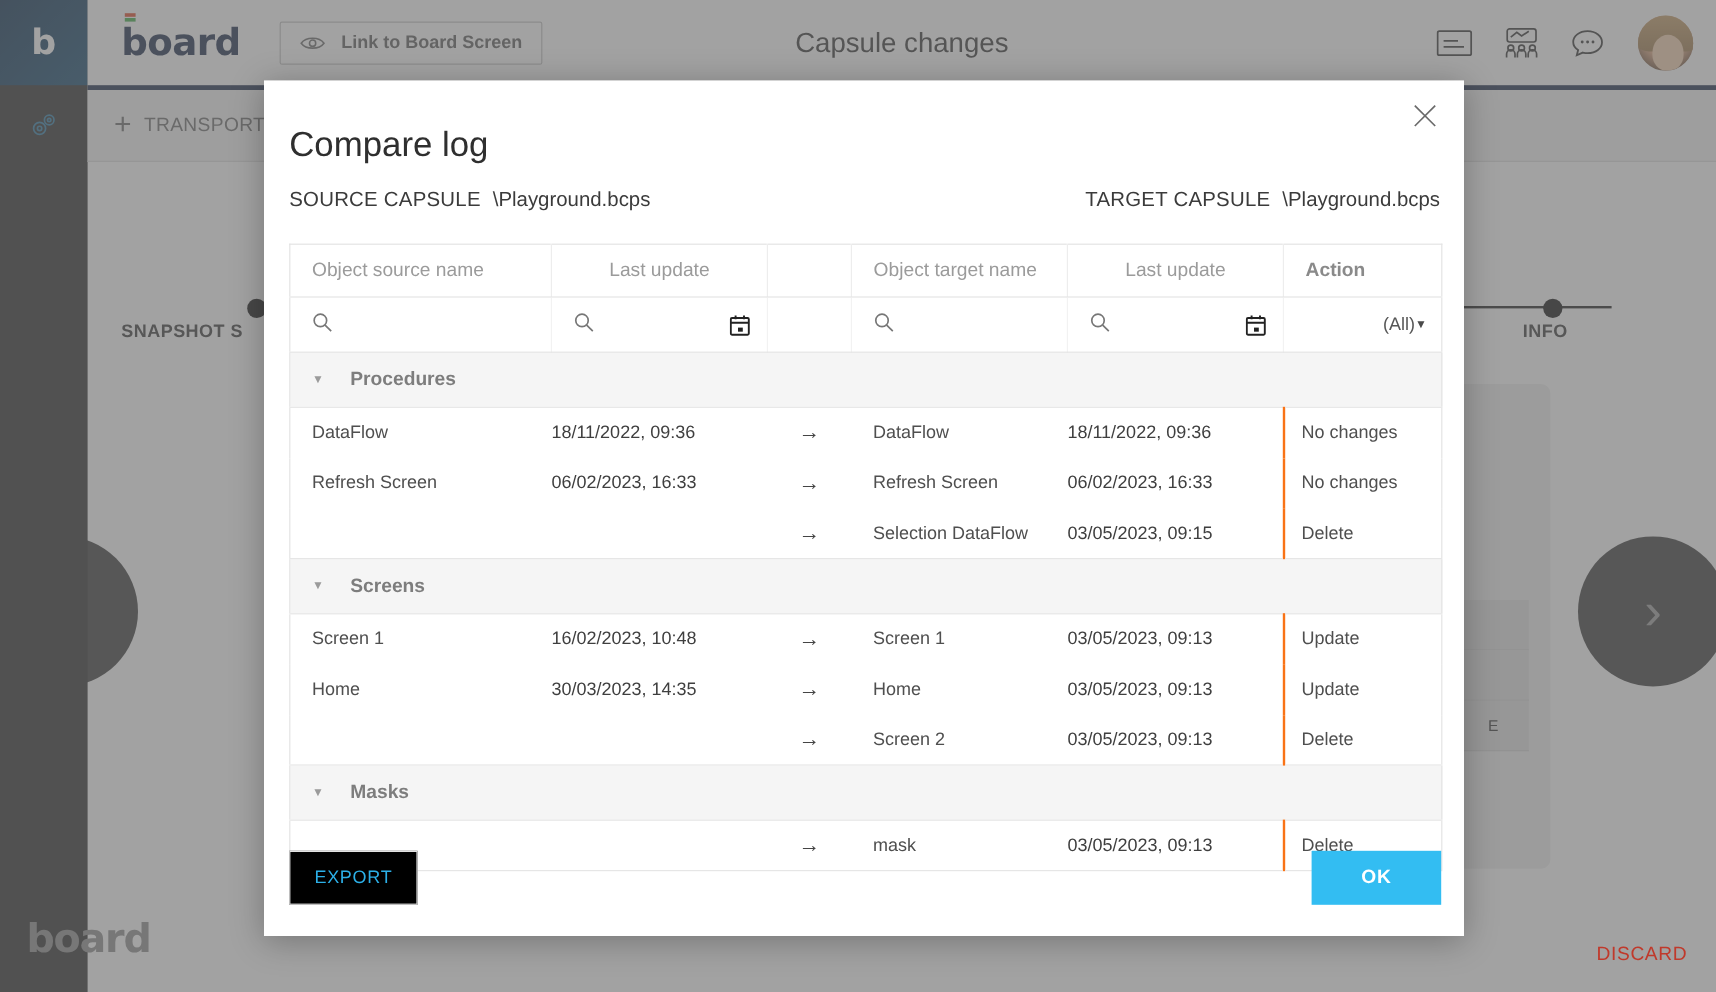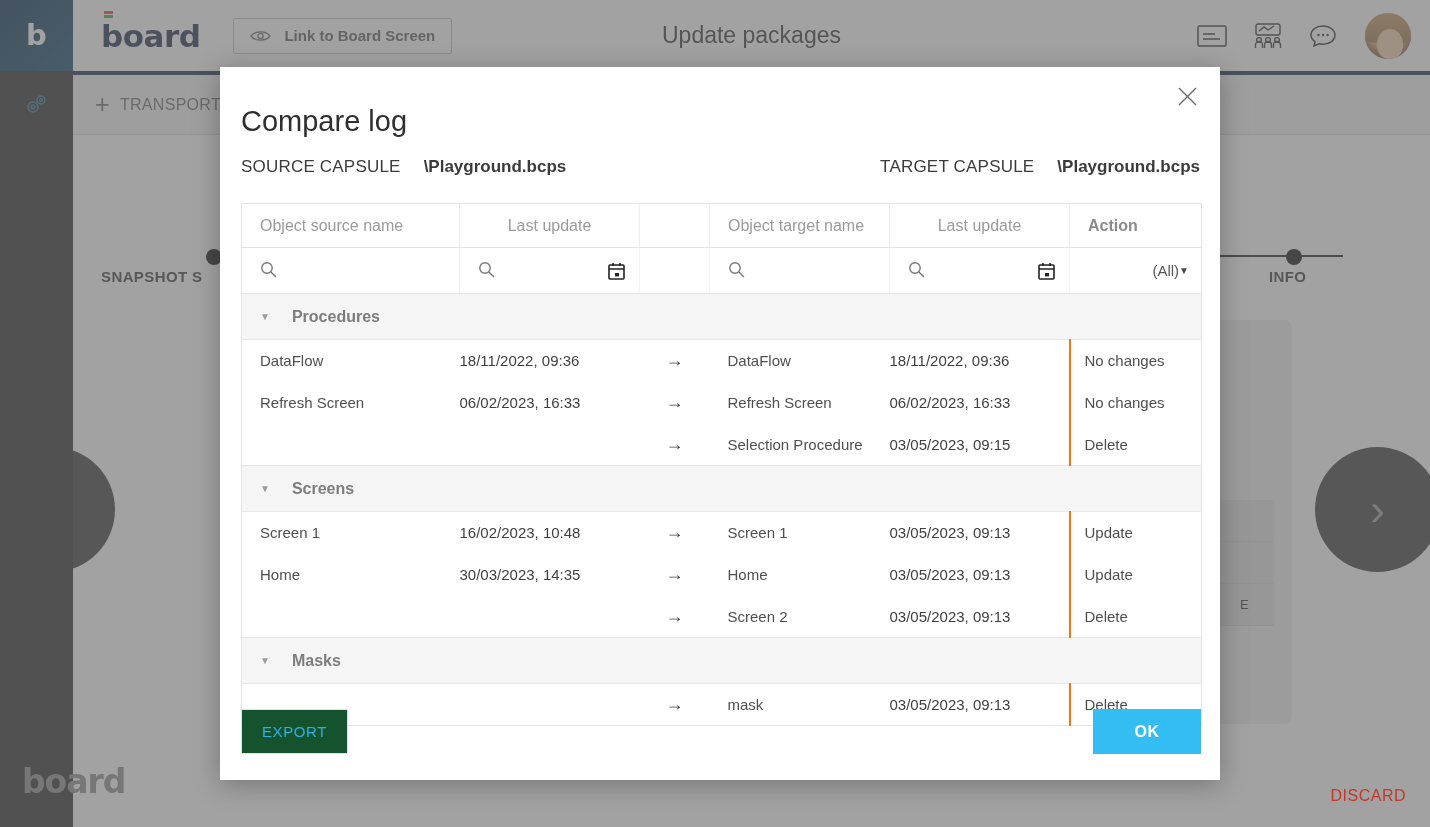--- a/index.html
+++ b/index.html
@@ -145,21 +145,21 @@
   .modal-title {
     position: absolute; left: 21px; top: 38px;
     font-size: 29px; color: #2f2f2f; font-weight: 400;
   }
   .caps-row {
     position: absolute; left: 21px; right: 20px; top: 90px;
     display: flex; justify-content: space-between; align-items: baseline;
     font-size: 17px; color: #3b3b3b;
   }
   .caps-lbl { letter-spacing: .2px; }
-  .caps-val { font-weight: 700; margin-left: 23px; text-align: center; }
+  .caps-val { font-weight: 400; margin-left: 10px; text-align: center; }
 
   
   .tbl {
     position: absolute; left: 21px; top: 136px; width: 960px;
     border: 1px solid #e4e4e4; border-collapse: collapse; table-layout: fixed;
     font-size: 15px;
   }
   .tbl th, .tbl td { border: none; text-align: left; }
   .col1 { width: 218px; } .col2 { width: 180px; } .col3 { width: 70px; }
   .col4 { width: 180px; } .col5 { width: 180px; } .col6 { width: 132px; }
@@ -203,21 +203,21 @@
   .data-row td.c3 { text-align: center; padding-left: 0; color:#444; font-size: 18px; }
   .data-row td.c6 { padding-left: 14px; border-left: 2px solid #f97316; }
   .act-none { color: #9e9e9e; }
   .act-chg { color: #ee6b60; }
   .grp-last td { border-bottom: 1px solid #e6e6e6; }
 
   
   .modal-footer { position: absolute; left: 21px; right: 19px; bottom: 26px; height: 45px; }
   .export-btn {
     position: absolute; left: 0; top: 0; height: 45px; padding: 0 20px;
-    border: 1px solid #e2e2e2; background: #14532d; color: #2cb0e8;
+    border: 1px solid #e2e2e2; background: #000000; color: #2cb0e8;
     font-size: 15px; letter-spacing: .6px; cursor: pointer;
     display: flex; align-items: center; font-family: "Liberation Sans", sans-serif;
   }
   .ok-btn {
     position: absolute; right: 0; top: 0; width: 108px; height: 45px;
     background: #33bdf2; border: none; color: #fff; font-size: 16px; font-weight: 700;
     letter-spacing: .6px; cursor: pointer; font-family: "Liberation Sans", sans-serif;
   }
   svg { display: block; }
 </style>
@@ -248,21 +248,21 @@
     </div>
     <div class="link-btn">
       <span class="eye-ico">
         <svg width="21" height="13" viewBox="0 0 21 13" fill="none" stroke="#6b6b6b" stroke-width="1.3">
           <path d="M1 7 C5 1.5 16 1.5 20 7 C16 12.5 5 12.5 1 7Z"></path>
             <circle cx="10.5" cy="7" r="2.6"></circle>
         </svg>
       </span>
       <span>Link to Board Screen</span>
     </div>
-    <div class="page-title">Update packages</div>
+    <div class="page-title">Capsule changes</div>
     <div class="top-icons">
       <span class="top-ic">
         <svg width="30" height="22" viewBox="0 0 30 22" fill="none" stroke="#333" stroke-width="1.5">
           <rect x="1" y="1" width="28" height="20" rx="1.5"></rect>
             <path d="M6 9h12M6 14h17"></path>
         </svg>
       </span>
       <span class="top-ic">
         <svg width="30" height="26" viewBox="0 0 30 26" fill="none" stroke="#333" stroke-width="1.4">
           <rect x="3" y="1" width="24" height="11" rx="2"></rect>
@@ -433,21 +433,21 @@
           <td class="c2">06/02/2023, 16:33</td>
           <td class="c3">→</td>
           <td class="c4">Refresh Screen</td>
           <td class="c5">06/02/2023, 16:33</td>
           <td class="c6 act-none">No changes</td>
         </tr>
         <tr class="data-row grp-last">
           <td class="c1"></td>
           <td class="c2"></td>
           <td class="c3">→</td>
-          <td class="c4">Selection Procedure</td>
+          <td class="c4">Selection DataFlow</td>
           <td class="c5">03/05/2023, 09:15</td>
           <td class="c6 act-chg">Delete</td>
         </tr>
         <tr class="grp-row">
           <td colspan="6">
             <div class="grp-inner">
               <span class="grp-caret">▼</span>
               <span>Screens</span>
             </div>
           </td>

